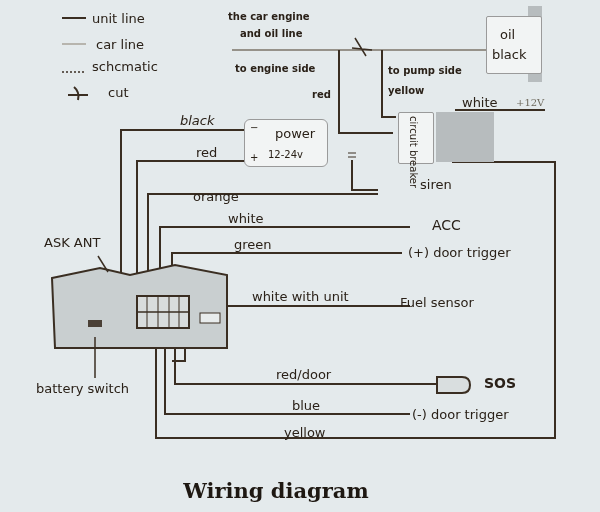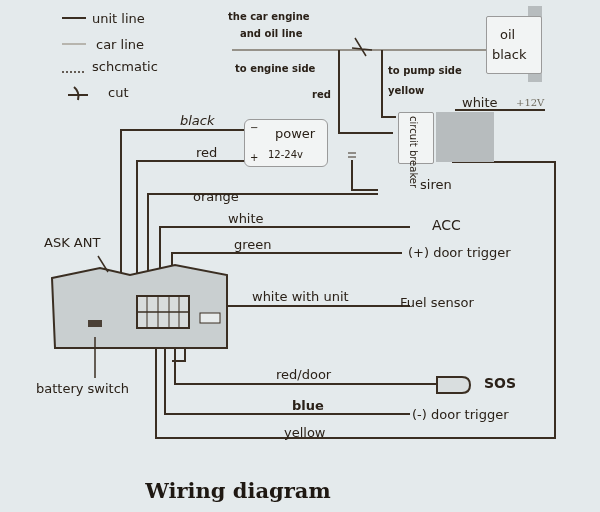--- a/index.html
+++ b/index.html
@@ -6,21 +6,21 @@
   body {
     width: 600px; height: 512px; position: relative; overflow: hidden;
     background: #e4eaec;
     font-family: "DejaVu Sans", sans-serif;
     color: #2a2118;
   }
   .txt { position: absolute; font-size: 13px; white-space: nowrap; line-height: 1; }
   .sm { font-size: 10px; }
   .title {
     position: absolute; left: 0; width: 476px; top: 478px; text-align: center;
-    font-family: "DejaVu Serif", serif; font-weight: bold; font-size: 21px; color: #1e1812;
+    font-family: "DejaVu Serif", serif; font-weight: bold; font-size: 21px; color: #1e1812; padding-left: 38px;
   }
   svg#wires { position: absolute; left: 0; top: 0; }
   .box {
     position: absolute; background: #f2f4f4; border: 1px solid #9a9a9a; border-radius: 6px;
   }
   .grey-block { position: absolute; background: #b7bcbe; }
   .vert { position: absolute; writing-mode: vertical-rl; font-size: 10px; line-height: 1; }
 </style>
 </head>
 <body>
@@ -118,20 +118,20 @@
 
 <div class="txt" style="left:193px;top:190px;">orange</div>
 <div class="txt" style="left:228px;top:212px;">white</div>
 <div class="txt" style="left:432px;top:218px;font-size:14px;">ACC</div>
 <div class="txt" style="left:234px;top:238px;">green</div>
 <div class="txt" style="left:408px;top:246px;">(+) door trigger</div>
 <div class="txt" style="left:252px;top:290px;">white with unit</div>
 <div class="txt" style="left:400px;top:296px;">Fuel sensor</div>
 <div class="txt" style="left:276px;top:368px;">red/door</div>
 <div class="txt" style="left:484px;top:376px;font-weight:bold;font-size:14px;">SOS</div>
-<div class="txt" style="left:292px;top:399px;font-weight:bold;">blue</div>
+<div class="txt" style="left:292px;top:399px;">blue</div>
 <div class="txt" style="left:412px;top:408px;">(-) door trigger</div>
 <div class="txt" style="left:284px;top:426px;">yellow</div>
 
 <div class="txt" style="left:44px;top:236px;">ASK ANT</div>
 <div class="txt" style="left:36px;top:382px;">battery switch</div>
 
 <div class="title">Wiring diagram</div>
 
 </body></html>

